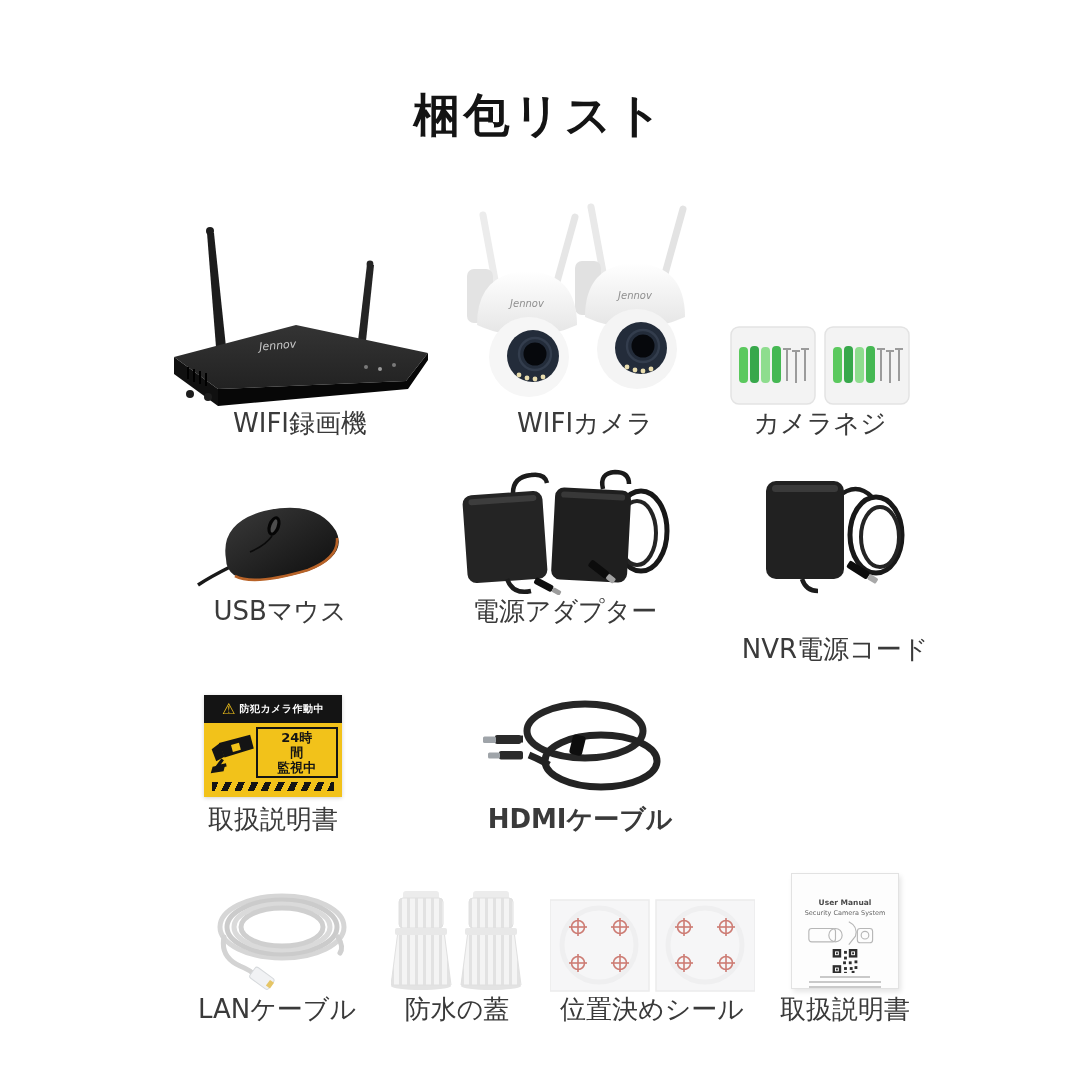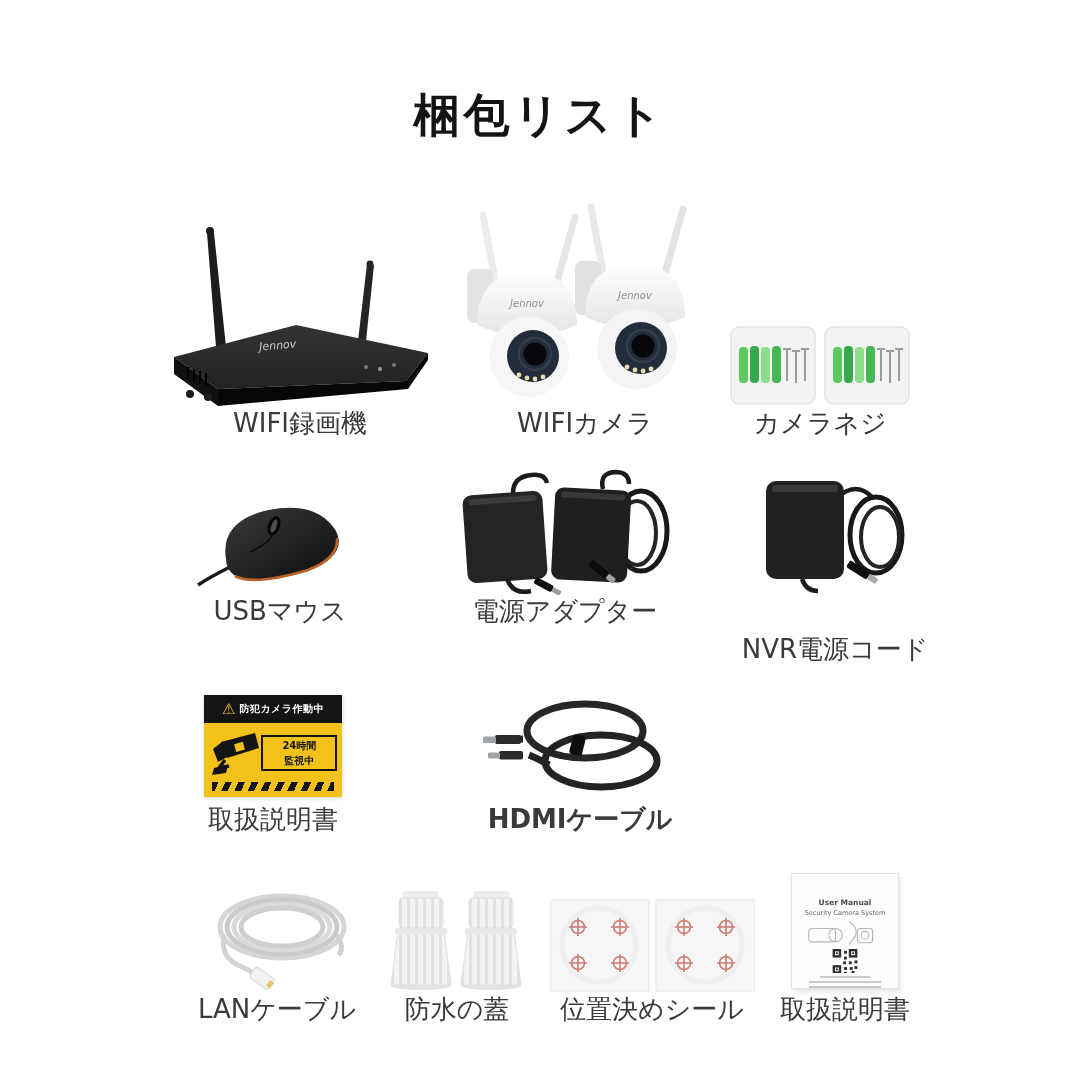--- a/index.html
+++ b/index.html
@@ -28,21 +28,21 @@
   #cell-seals   { left:542px; top:848px; width:220px; } #cell-seals .art   { height:130px; }
   #cell-manual  { left:755px; top:848px; width:180px; } #cell-manual .art  { height:130px; }
 
   
   .sticker { width:138px; height:102px; background:#f2c21a; display:flex; flex-direction:column;
     box-shadow:0 1px 4px rgba(0,0,0,.18); margin-bottom:6px; }
   .sticker-top { background:#141414; height:28px; display:flex; align-items:center; justify-content:center; gap:4px; flex:none; }
   .warn-icon { color:#f2c21a; font-size:15px; line-height:1; }
   .sticker-top-text { color:#ffffff; font-size:10px; font-weight:700; letter-spacing:.5px; }
   .sticker-body { flex:1; display:flex; align-items:center; justify-content:space-evenly; padding:1px 4px; }
-  .sticker-badge { border:2.5px solid #141414; padding:1px 19px; font-size:10px; font-weight:700;
+  .sticker-badge { border:2.5px solid #141414; padding:1px 19px; font-size:13px; font-weight:700;
     color:#141414; text-align:center; line-height:15px; }
   .sticker-stripes { height:9px; margin:0 8px 6px; flex:none;
     background:repeating-linear-gradient(115deg,#141414 0 6px,#f2c21a 6px 12px); }
 
   
   .manual { width:108px; height:116px; background:#fdfdfd; border:1px solid #e2e2e2;
     box-shadow:2px 3px 5px rgba(0,0,0,.10); display:flex; flex-direction:column; align-items:center;
     padding-top:24px; margin-bottom:4px; }
   .manual-title { font-size:7.5px; font-weight:700; color:#4a4a4a; }
   .manual-sub { font-size:6.5px; color:#666; margin-top:2px; }

